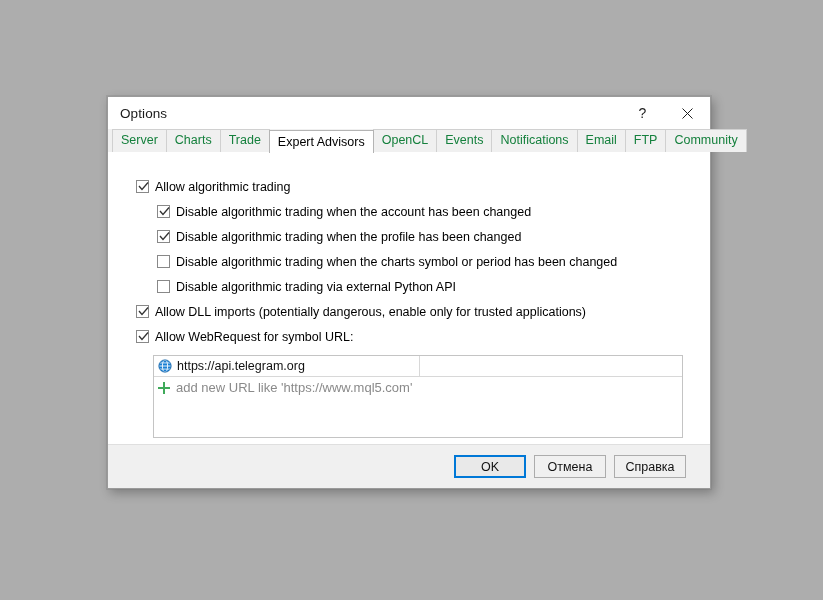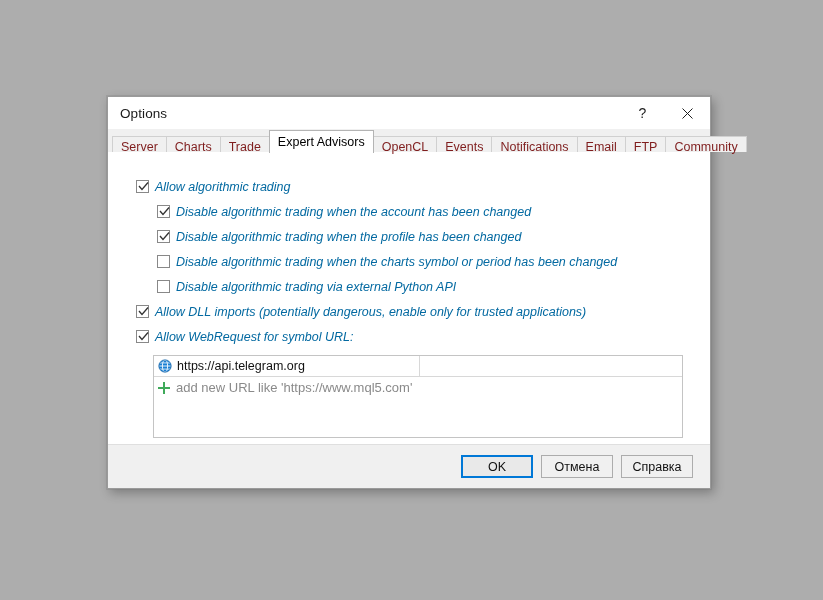--- a/index.html
+++ b/index.html
@@ -70,22 +70,22 @@
     display: flex;
     align-items: flex-end;
     padding-left: 4px;
     flex: none;
     position: relative;
     z-index: 2;
     box-sizing: border-box;
   }
   .tab {
     font-size: 12.5px;
-    color: #7f1d1d;
-    height: 16px;
+    color: #15803d;
+    height: 23px;
     line-height: 21px;
     padding: 0 8px;
     border: 1px solid #d0d0d0;
     border-bottom: none;
     background: #f0f0f0;
     margin-right: -1px;
     cursor: default;
     user-select: none;
     white-space: nowrap;
     box-sizing: border-box;
@@ -133,25 +133,24 @@
     box-sizing: border-box;
     flex: none;
     margin-top: 0px;
     margin-right: 6px;
     position: relative;
     cursor: default;
   }
   .cb svg { position: absolute; left: 1px; top: 0px; display: block; }
   .cb-label {
     font-size: 12.5px;
-    color: #0369a1;
+    color: #000000;
     cursor: default;
     user-select: none;
     white-space: nowrap;
-    font-style: italic;
   }
 
   
   .urlbox {
     margin-left: 17px;
     margin-top: 4px;
     width: 530px;
     height: 83px;
     border: 1px solid #c4c4c4;
     background: #ffffff;
@@ -213,21 +212,21 @@
   .plus::after  { top: 5px; left: 0; height: 2px; width: 12px; }
 
   
   .footer {
     height: 44px;
     background: #f0f0f0;
     border-top: 1px solid #dfdfdf;
     display: flex;
     align-items: center;
     justify-content: flex-end;
-    padding-right: 17px;
+    padding-right: 24px;
     flex: none;
     box-sizing: border-box;
   }
   .btn {
     height: 23px;
     min-width: 72px;
     background: #f0f0f0;
     border: 1px solid #acacac;
     font-size: 12.5px;
     color: #111111;

